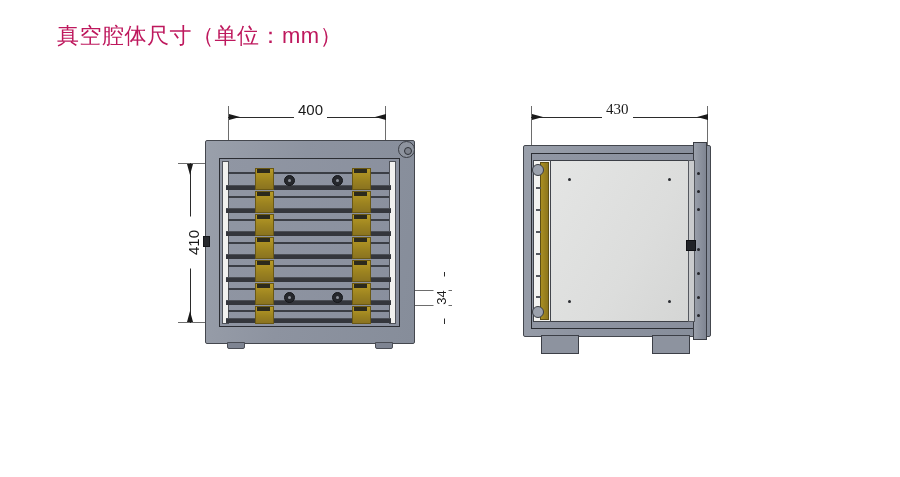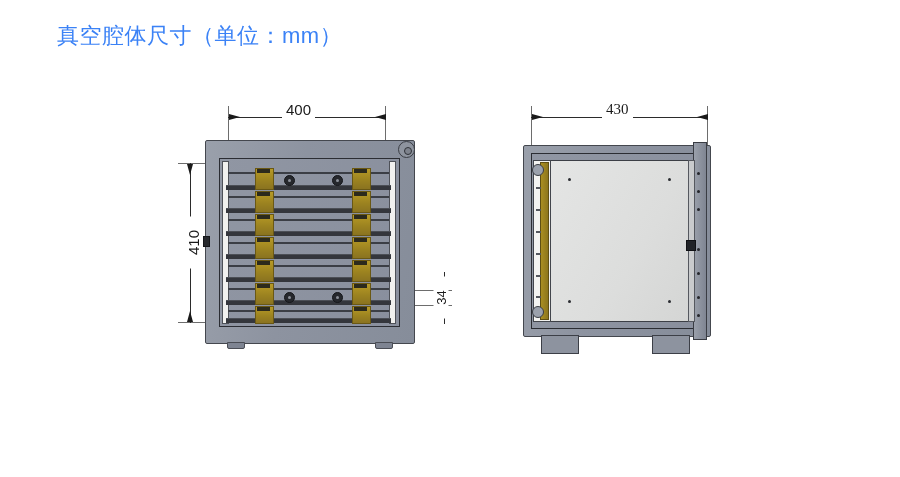--- a/index.html
+++ b/index.html
@@ -8,21 +8,21 @@
     background:#ffffff;
     font-family:"Liberation Sans","DejaVu Sans",sans-serif;
     overflow:hidden;position:relative;
   }
   #stage{position:absolute;inset:0;}
 
   
   .title{
     position:absolute;left:57px;top:21px;
     font-size:22px;letter-spacing:.5px;
-    color:#3b82f6;white-space:nowrap;
+    color:#be185d;white-space:nowrap;
   }
 
   
   .ext-line{position:absolute;background:#6d6d6d;}
   .ext-v{width:1px;}
   .ext-h{height:1px;}
 
   .dim-line{position:absolute;height:1px;background:#2b2b2b;}
   .dim-line-v{position:absolute;width:1px;background:#2b2b2b;}
 
@@ -109,21 +109,21 @@
   <div class="title">真空腔体尺寸（单位：mm）</div>
 
   <div class="unit">
 
     <div>
       <div class="ext-line ext-v" style="left:228px;top:106px;height:62px;"></div>
       <div class="ext-line ext-v" style="left:385px;top:106px;height:56px;"></div>
       <div class="dim-line" style="left:228px;top:117px;width:158px;"></div>
       <div class="arrow arrow-r" style="left:229px;top:114px;"></div>
       <div class="arrow arrow-l" style="left:375px;top:114px;"></div>
-      <div class="dim-text" style="left:282px;top:101px;">400</div>
+      <div class="dim-text" style="left:294px;top:101px;">400</div>
     </div>
 
     <div>
       <div class="ext-line ext-h" style="left:178px;top:163px;width:60px;"></div>
       <div class="ext-line ext-h" style="left:178px;top:322px;width:60px;"></div>
       <div class="dim-line-v" style="left:190px;top:163px;height:160px;"></div>
       <div class="arrow arrow-d" style="left:187px;top:164px;"></div>
       <div class="arrow arrow-u" style="left:187px;top:311px;"></div>
       <div class="dim-text rot" style="left:167px;top:234px;width:44px;text-align:center;">410</div>
     </div>

